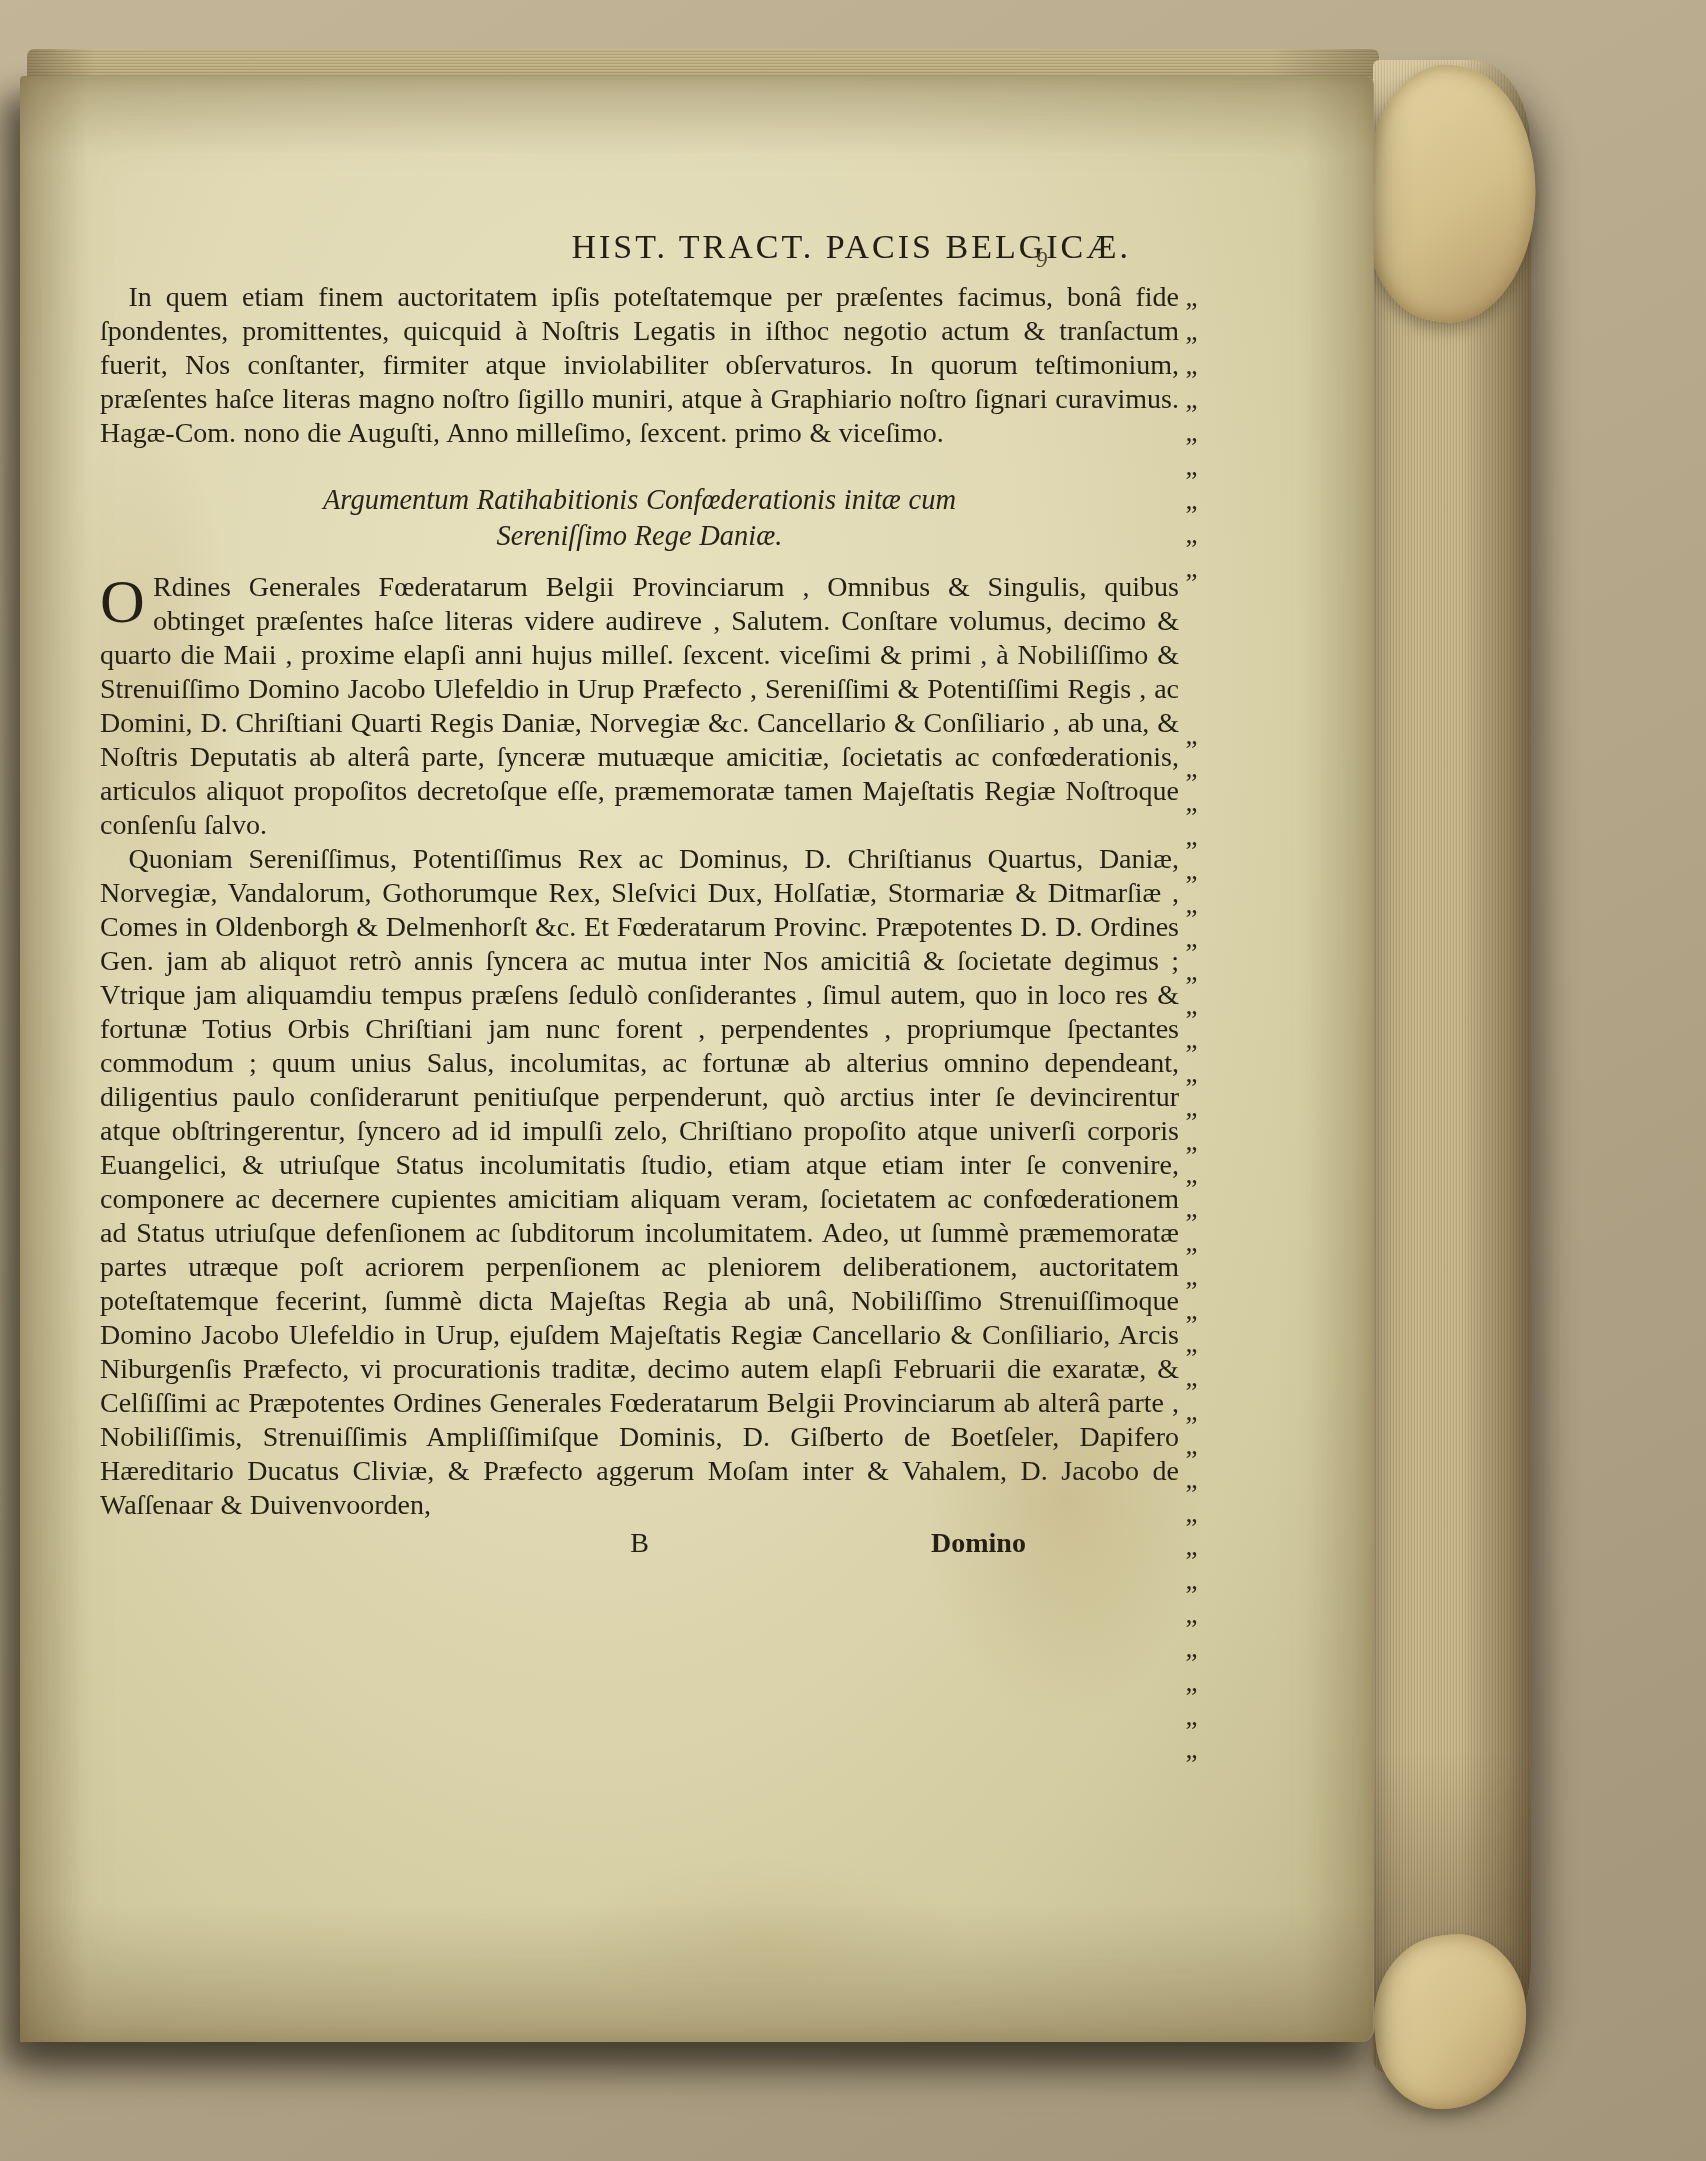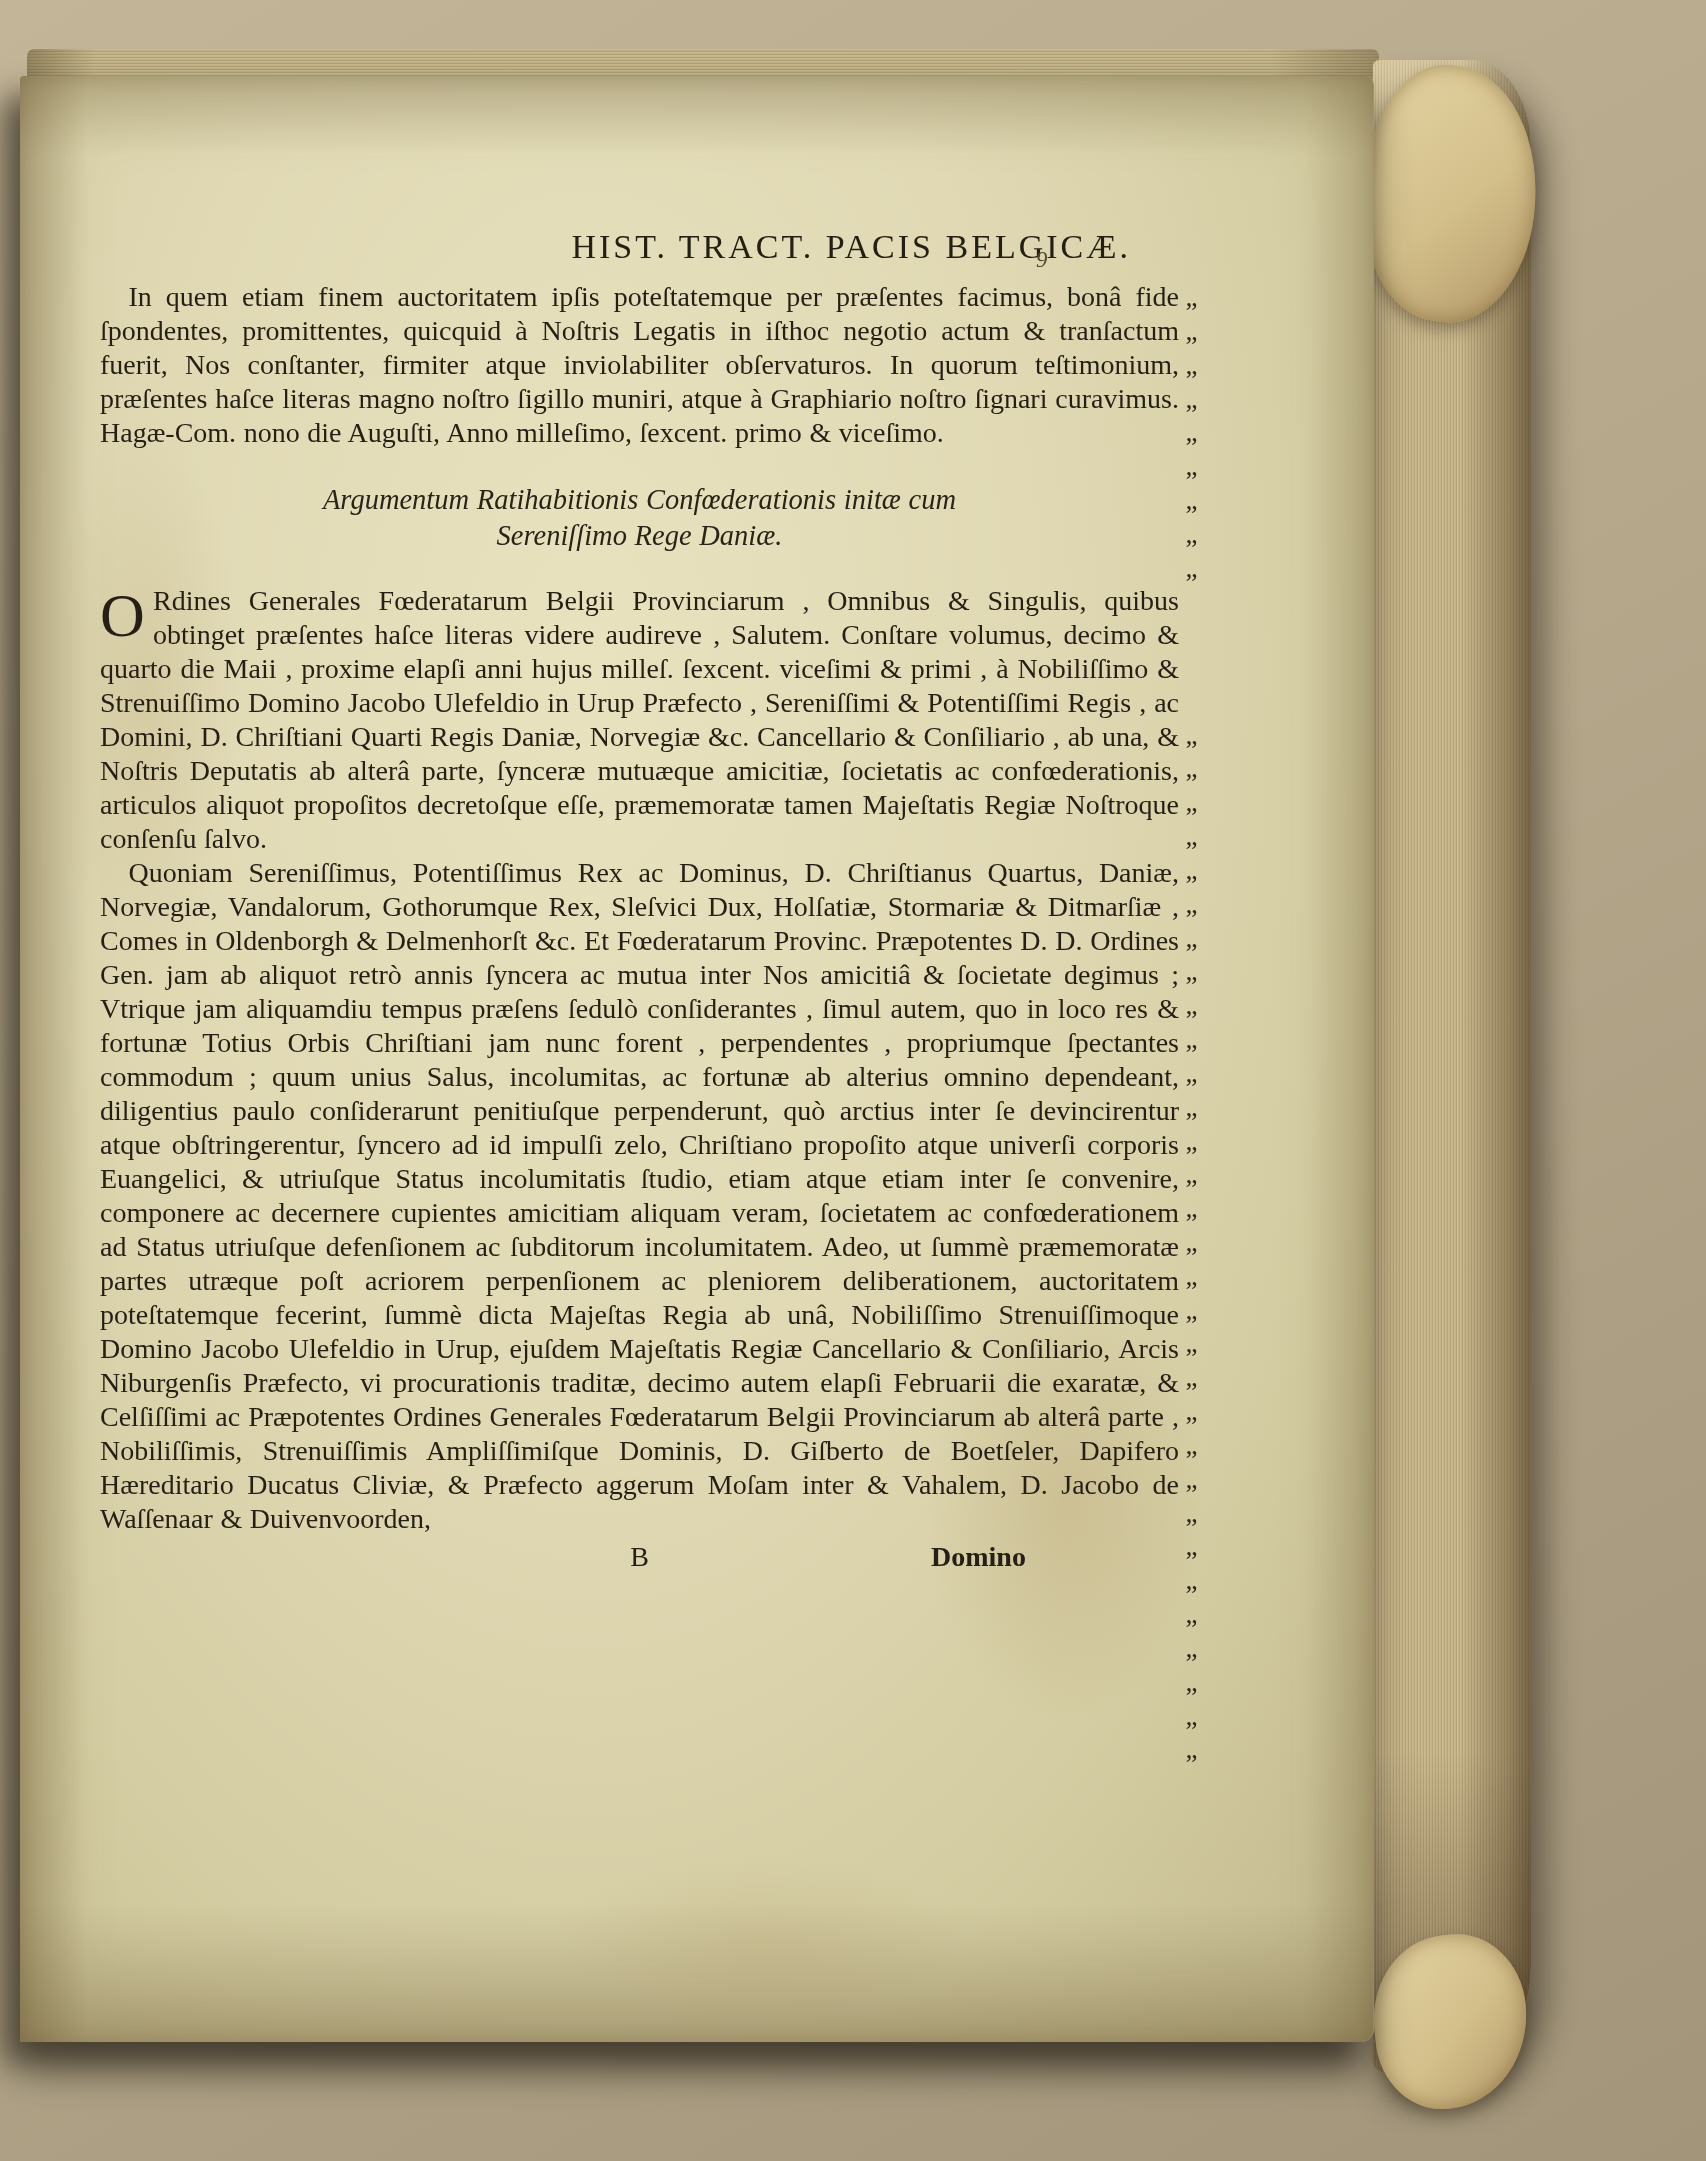--- a/index.html
+++ b/index.html
@@ -95,21 +95,21 @@
   .para { margin: 0; }
   .para.indent { text-indent: 28.5px; }
   .it { }
   .dropcap {
     float: left;
     font-size: 62px; line-height: 58px;
     margin: 2.4px 8.3px 0 0;
     color: #261f15;
   }
   .arg-heading {
-    margin: 32px 0 30px;
+    margin: 32px 0 16px;
     text-align: center;
     font-style: italic;
     font-size: 28.5px; line-height: 36px;
     color: #2a2318;
   }
   .footer-line {
     position: relative;
     margin-top: 3.6px;
     height: 34px;
     text-align: center;

